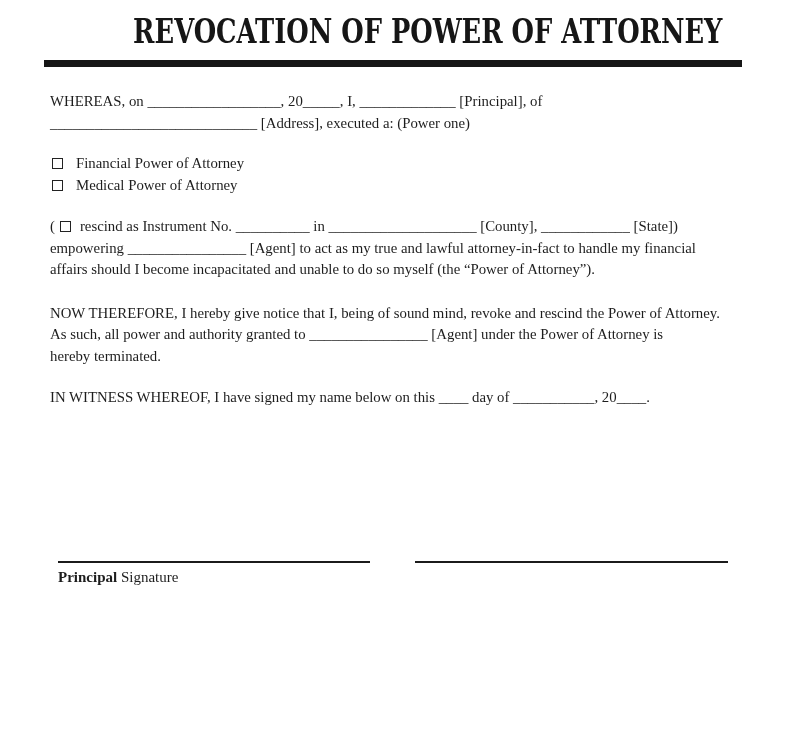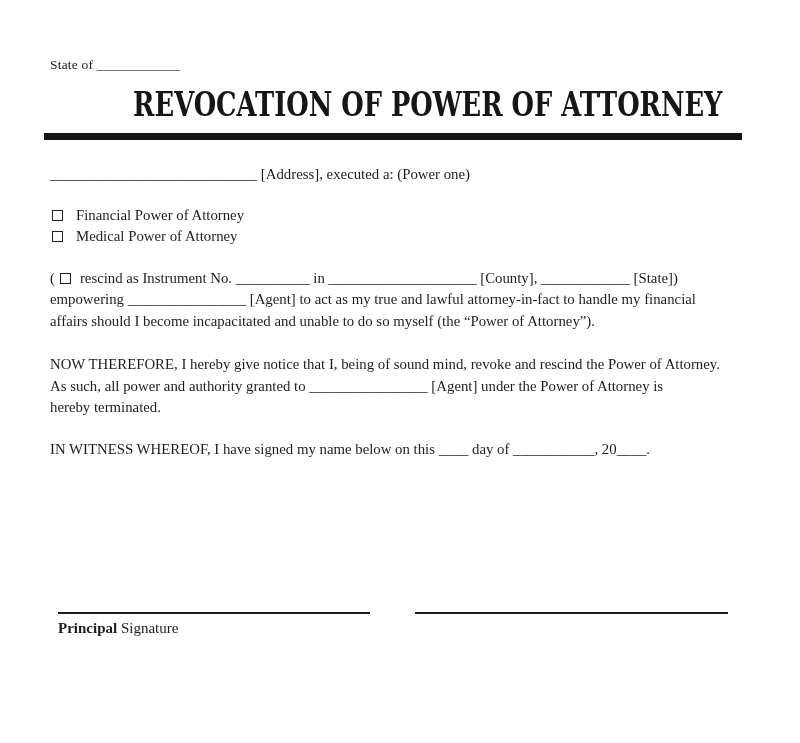--- a/index.html
+++ b/index.html
@@ -77,29 +77,29 @@
     font-size: 15px;
     line-height: 19px;
   }
   .sig-label .b { font-weight: bold; }
 </style>
 </head>
 <body>
 
 <div class="page">
 
-  <div class="state-of">State of ____________</div>
 
   <div class="doc-title">
     <span class="title-inner">REVOCATION OF POWER OF ATTORNEY</span>
   </div>
 
   <div class="title-rule"></div>
 
   <div class="para whereas-clause">
+    <div class="line">WHEREAS, on __________________, 20_____, I, _____________ [Principal], of</div>
     <div class="line">____________________________ [Address], executed a: (Power one)</div>
   </div>
 
   <div class="options">
     <div class="option-row">
       <span class="checkbox"></span><span>Financial Power of Attorney</span>
     </div>
     <div class="option-row">
       <span class="checkbox"></span><span>Medical Power of Attorney</span>
     </div>

